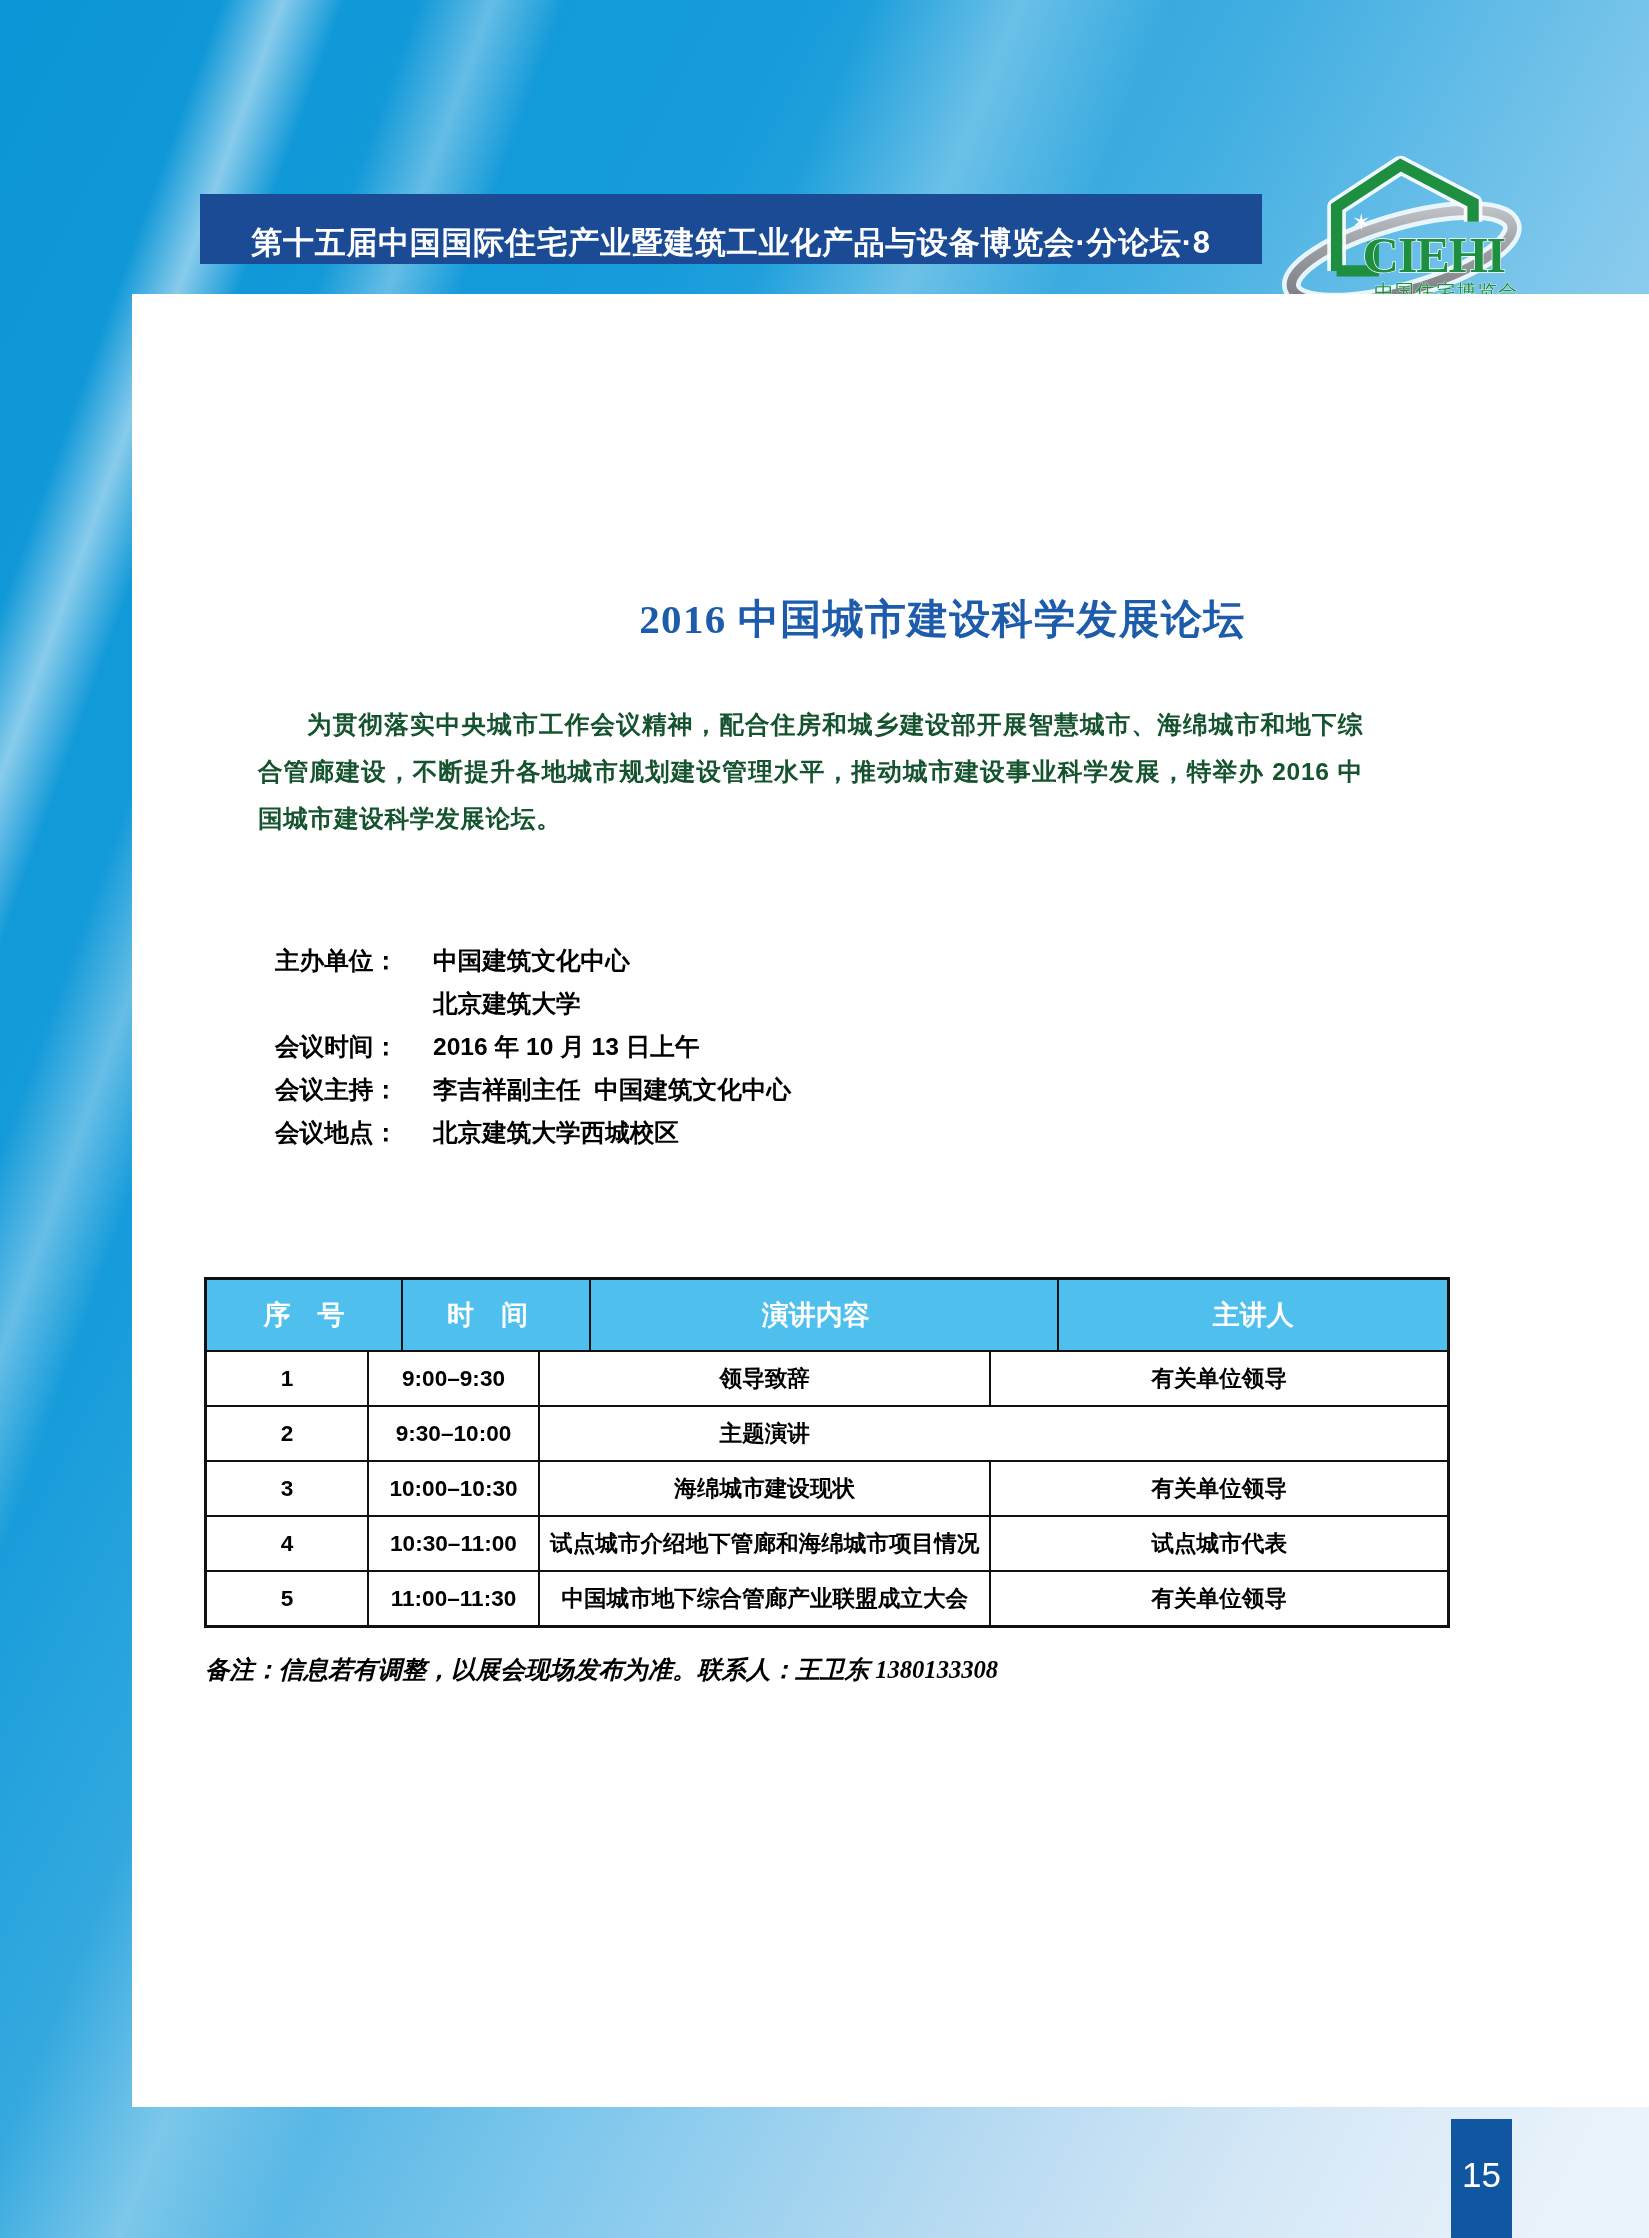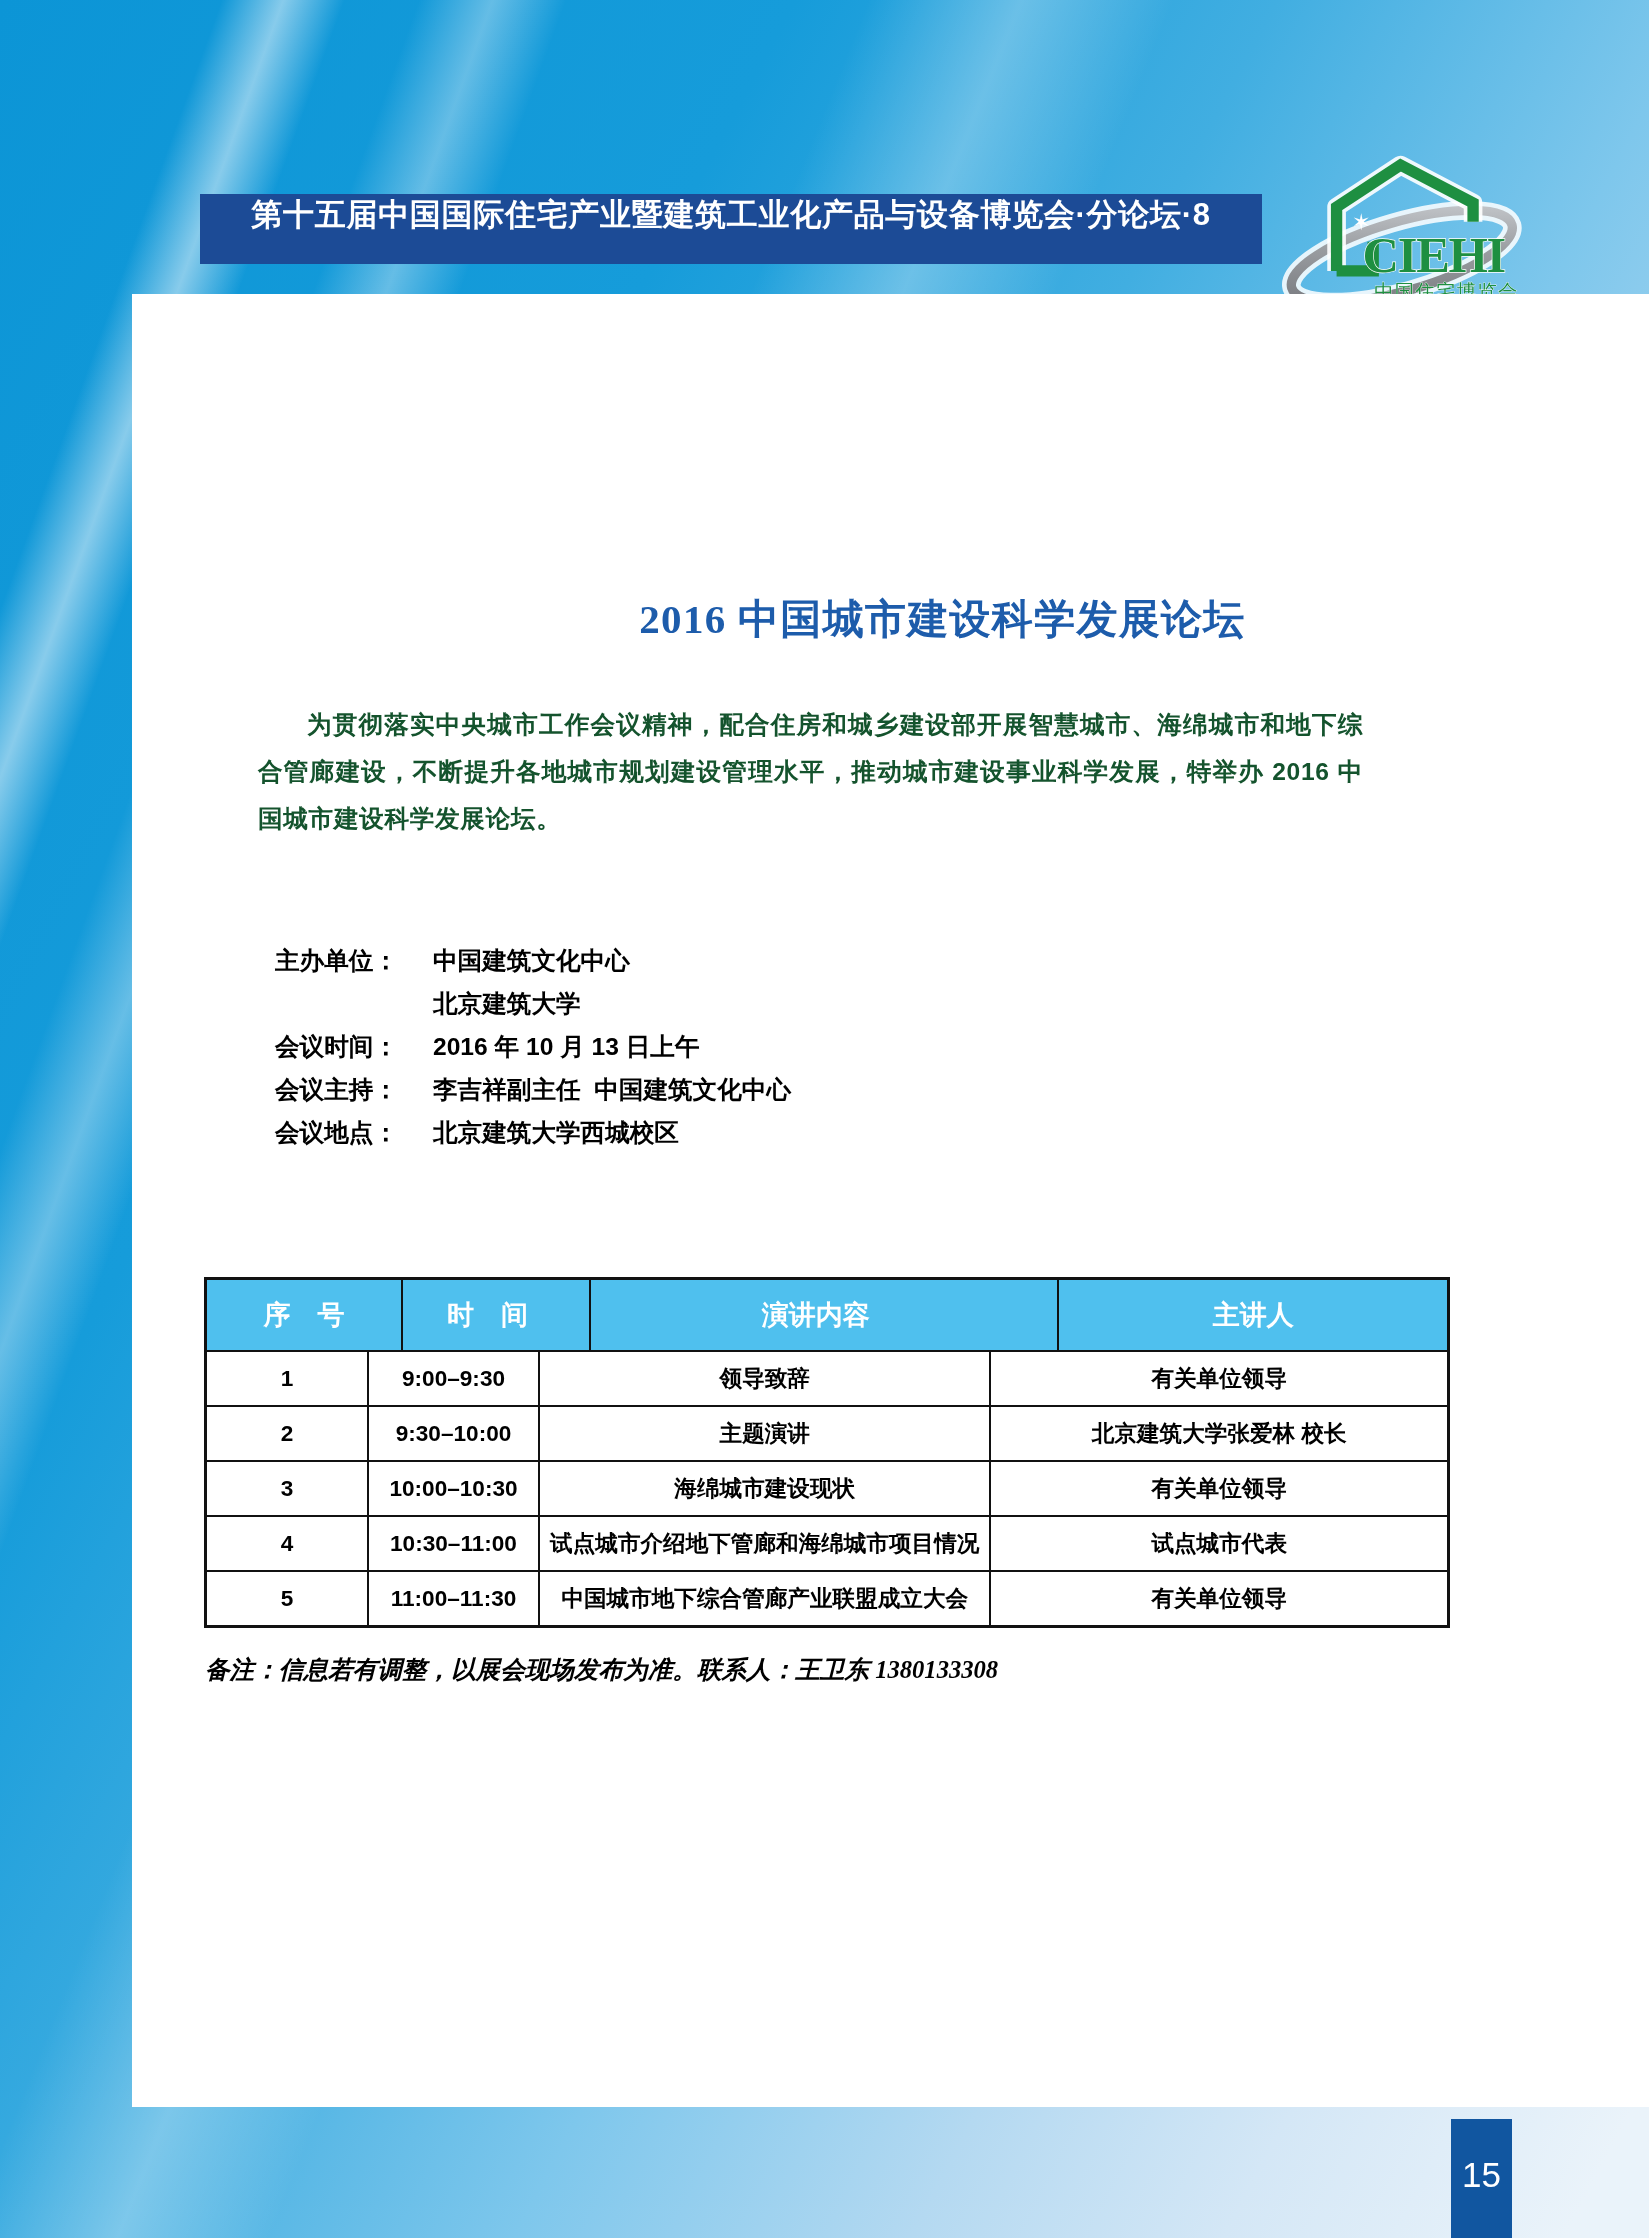--- a/index.html
+++ b/index.html
@@ -7,21 +7,21 @@
   .page{position:relative;width:1649px;height:2239px;overflow:hidden;
     background-image:
       linear-gradient(110deg, rgba(255,255,255,0) 9%,  rgba(255,255,255,.50) 11.5%, rgba(255,255,255,0) 14%),
       linear-gradient(110deg, rgba(255,255,255,0) 17%, rgba(255,255,255,.35) 20%,  rgba(255,255,255,0) 23%),
       linear-gradient(112deg, rgba(255,255,255,0) 34%, rgba(255,255,255,.30) 40%,  rgba(255,255,255,0) 46%),
       linear-gradient(118deg, #0c95d6 0%, #169cda 28%, #41aee1 45%, #7ec7ec 60%, #b4d9f1 74%, #d4e7f6 85%, #eaf3fa 97%);
   }
 
   
   .header-bar{position:absolute;left:200px;top:194px;width:1062px;height:70px;
-    background:var(--banner-bg,#1c4b96);color:#fff;display:flex;align-items:flex-start;justify-content:center;
+    background:var(--banner-bg,#1c4b96);color:#fff;display:flex;align-items:flex-end;justify-content:center;
     font-size:31px;font-weight:bold;letter-spacing:0.7px;white-space:nowrap;}
 
   
   .logo{position:absolute;left:1272px;top:155px;width:265px;height:160px;}
   .logo svg{width:100%;height:100%;}
 
   
   .content{position:absolute;left:132px;top:294px;width:1621px;height:1813px;background:#fff;}
 
   .title{position:absolute;left:0;top:298px;width:100%;margin:0;text-align:center;
@@ -130,21 +130,20 @@
       <div class="trow">
         <div class="cell c1">1</div>
         <div class="cell c2">9:00–9:30</div>
         <div class="cell c3">领导致辞</div>
         <div class="cell c4">有关单位领导</div>
       </div>
       <div class="trow">
         <div class="cell c1">2</div>
         <div class="cell c2">9:30–10:00</div>
         <div class="cell c3">主题演讲</div>
-        <div class="cell c4">北京建筑大学张爱林 校长</div>
       </div>
       <div class="trow">
         <div class="cell c1">3</div>
         <div class="cell c2">10:00–10:30</div>
         <div class="cell c3">海绵城市建设现状</div>
         <div class="cell c4">有关单位领导</div>
       </div>
       <div class="trow">
         <div class="cell c1">4</div>
         <div class="cell c2">10:30–11:00</div>

